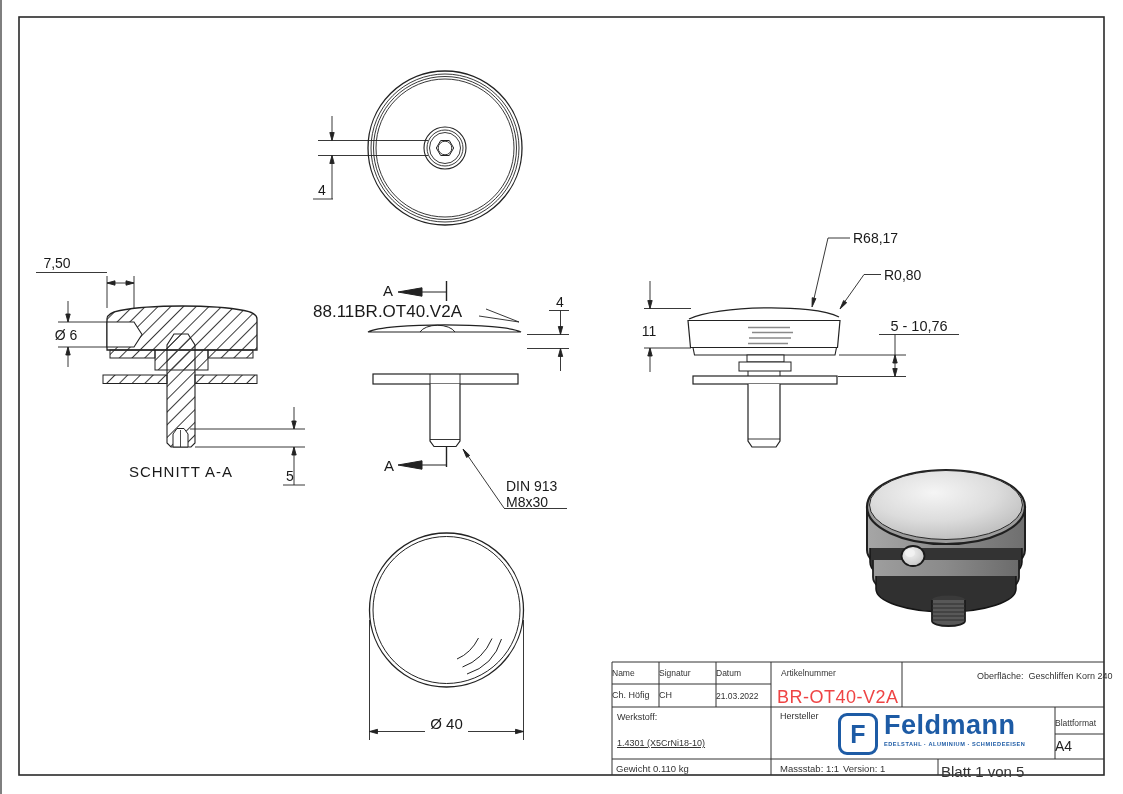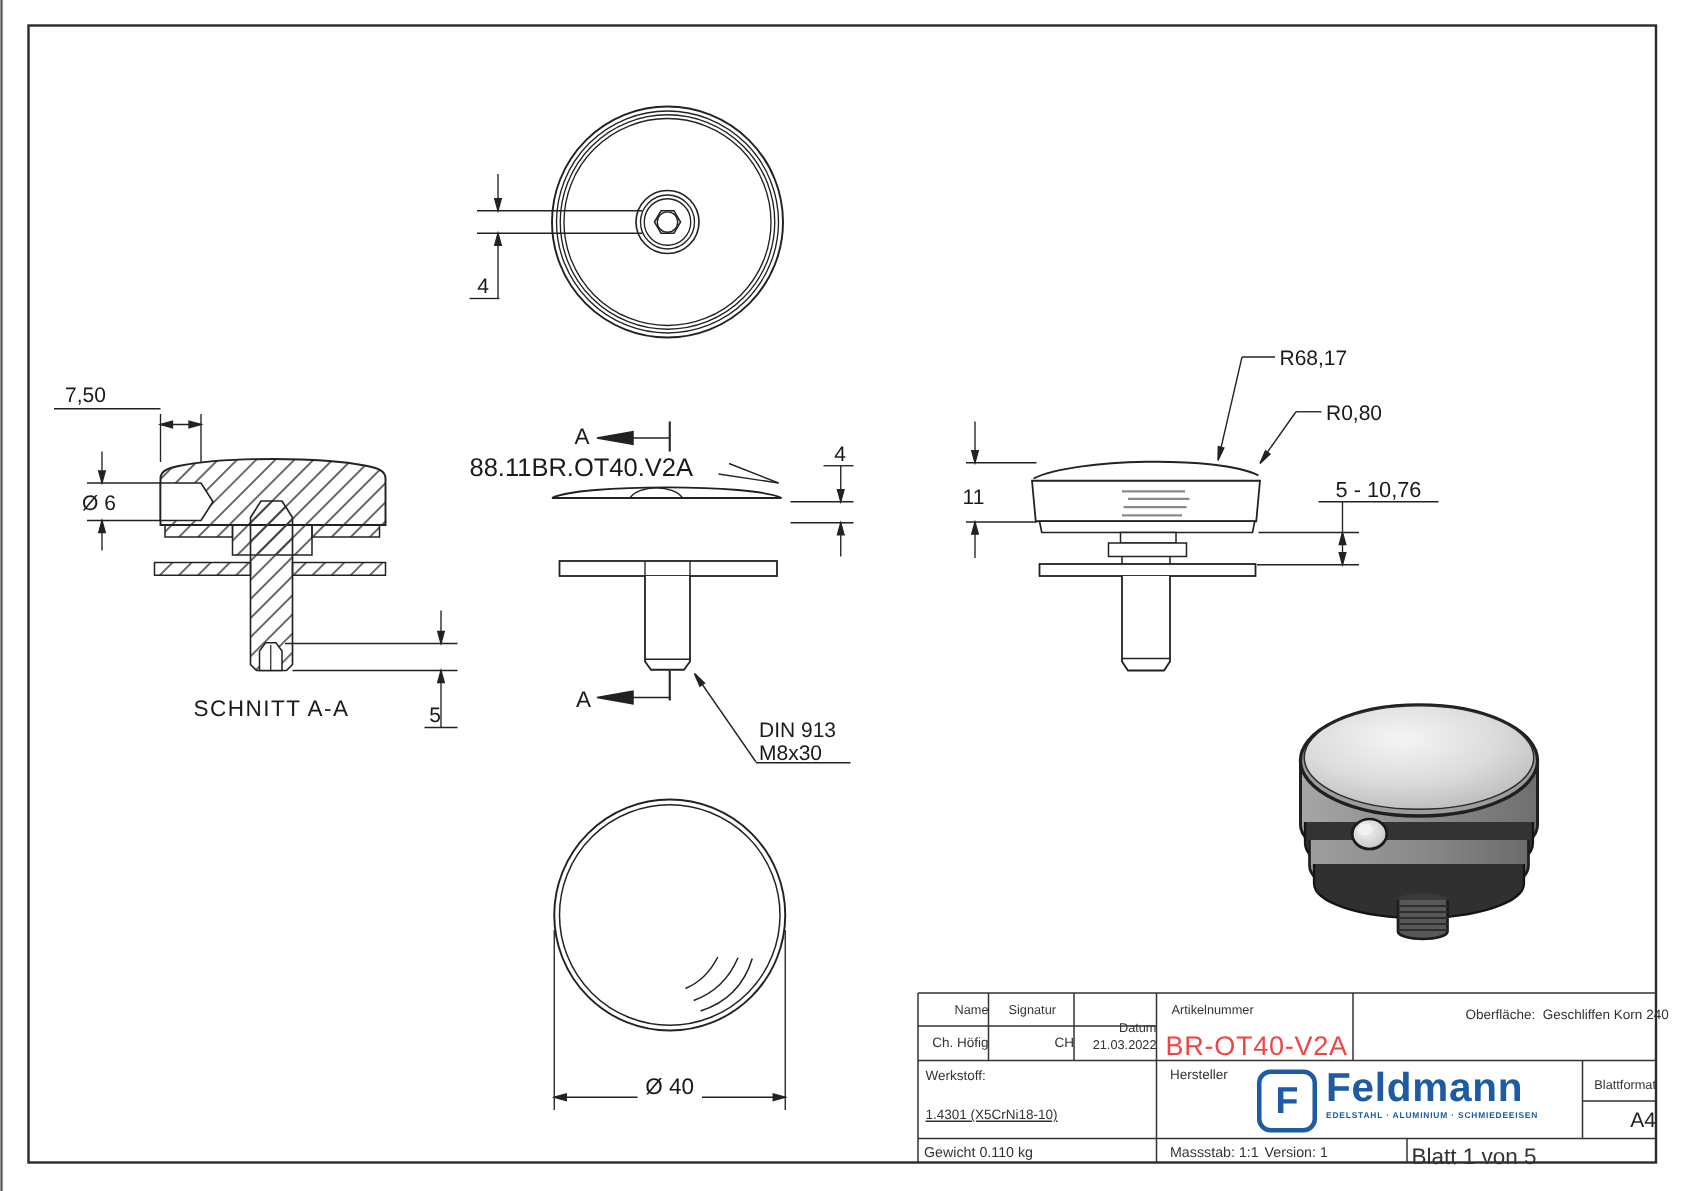--- a/index.html
+++ b/index.html
@@ -4,21 +4,21 @@
 <style>
   html,body{margin:0;padding:0;background:#fff;}
   body{width:1123px;height:794px;position:relative;overflow:hidden;
        font-family:"Liberation Sans",sans-serif;color:#1a1a1a;}
   #stage{position:absolute;left:0;top:0;width:1123px;height:794px;}
   svg text{fill:#1a1a1a;}
   .tbtxt{position:absolute;white-space:nowrap;color:#333;}
   .lbl{font-size:8.5px;}
   .val{font-size:9px;}
   .big{font-size:18px;color:#ef4444;letter-spacing:.5px;}
-  .ctr{text-align:right;}
+  .ctr{text-align:left;}
   .logo-brand{font-size:27px;font-weight:600;letter-spacing:.5px;line-height:1;}
   .logo-tag{font-size:5.6px;font-weight:700;letter-spacing:.55px;margin-top:2px;}
   .monogram{position:absolute;left:838px;top:713px;width:34px;height:36px;
     border:3.5px solid #1d5ba5;border-radius:9px;display:flex;align-items:center;
     justify-content:center;font-size:25px;font-weight:700;color:#1d5ba5;}
 </style>
 </head>
 <body>
 
 <div id="stage">
@@ -261,21 +261,21 @@
     <line x1="902" y1="662" x2="902" y2="707"></line>
     <line x1="1055" y1="707" x2="1055" y2="759"></line>
     <line x1="938" y1="759" x2="938" y2="775"></line>
   </g>
 </svg>
 
 
 <div>
   <div class="tbtxt lbl ctr" style="left:612px;top:668px;width:47px;">Name</div>
   <div class="tbtxt lbl ctr" style="left:659px;top:668px;width:45px;">Signatur</div>
-  <div class="tbtxt lbl ctr" style="left:716px;top:668px;width:55px;margin-top:12px;">Datum</div>
+  <div class="tbtxt lbl ctr" style="left:716px;top:668px;width:55px;">Datum</div>
   <div class="tbtxt val ctr" style="left:612px;top:690px;width:47px;">Ch. Höfig</div>
   <div class="tbtxt val ctr" style="left:659px;top:690px;width:57px;">CH</div>
   <div class="tbtxt lbl ctr" style="left:716px;top:691px;width:55px;">21.03.2022</div>
   <div class="tbtxt lbl" style="left:781px;top:668px;">Artikelnummer</div>
   <div class="tbtxt big" style="left:777px;top:687px;">BR-OT40-V2A</div>
   <div class="tbtxt val" style="left:941px;top:671px;margin-left:36px;">
     <span>Oberfläche:</span>&nbsp;&nbsp;<span>Geschliffen Korn 240</span>
   </div>
   <div class="tbtxt val" style="left:617px;top:712px;">Werkstoff:</div>
   <div class="tbtxt val" style="left:617px;top:738px;text-decoration:underline;">1.4301 (X5CrNi18-10)</div>

